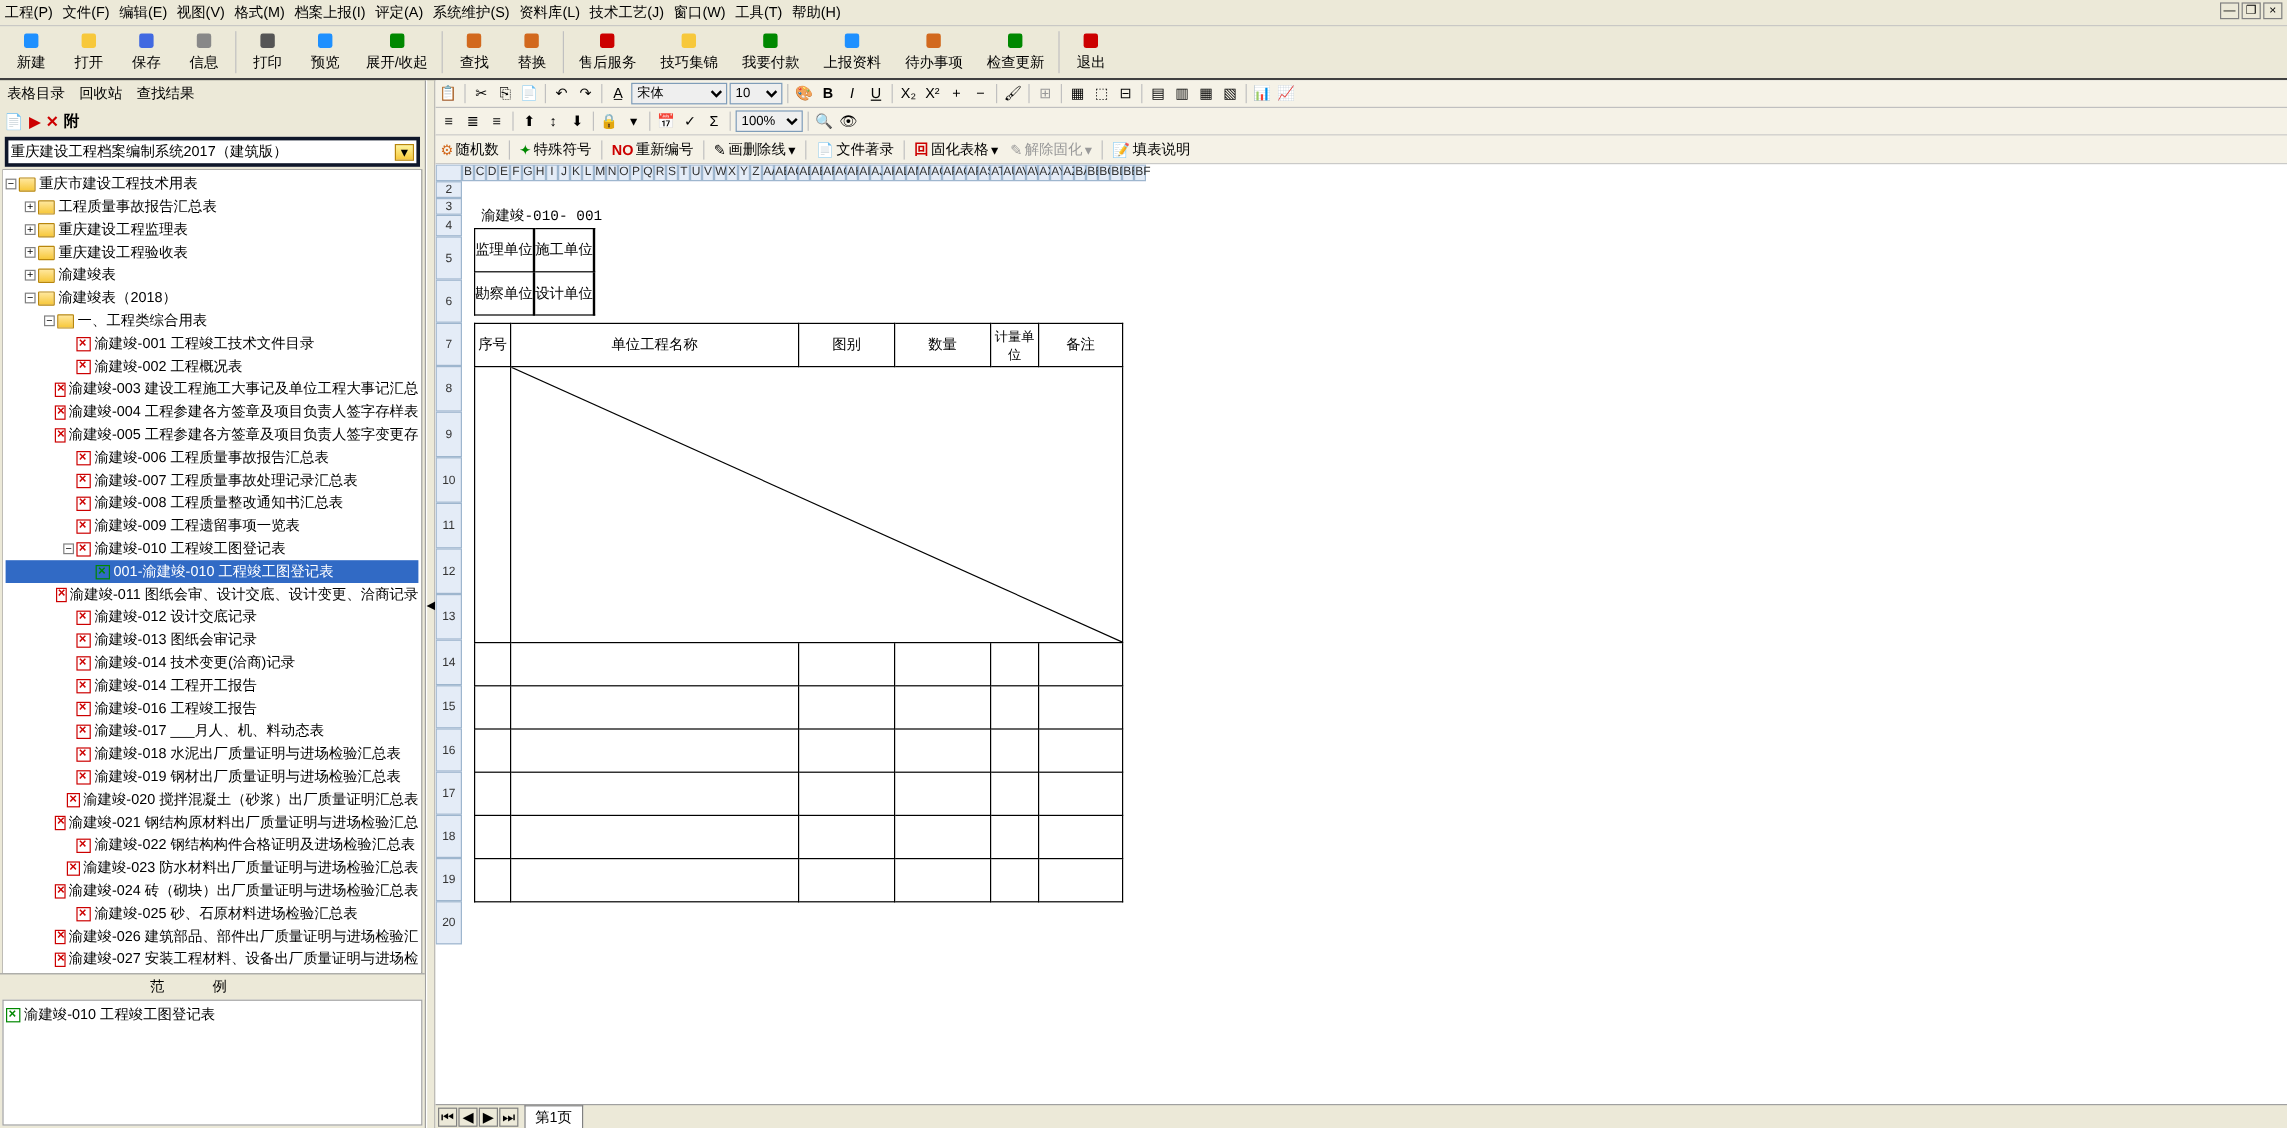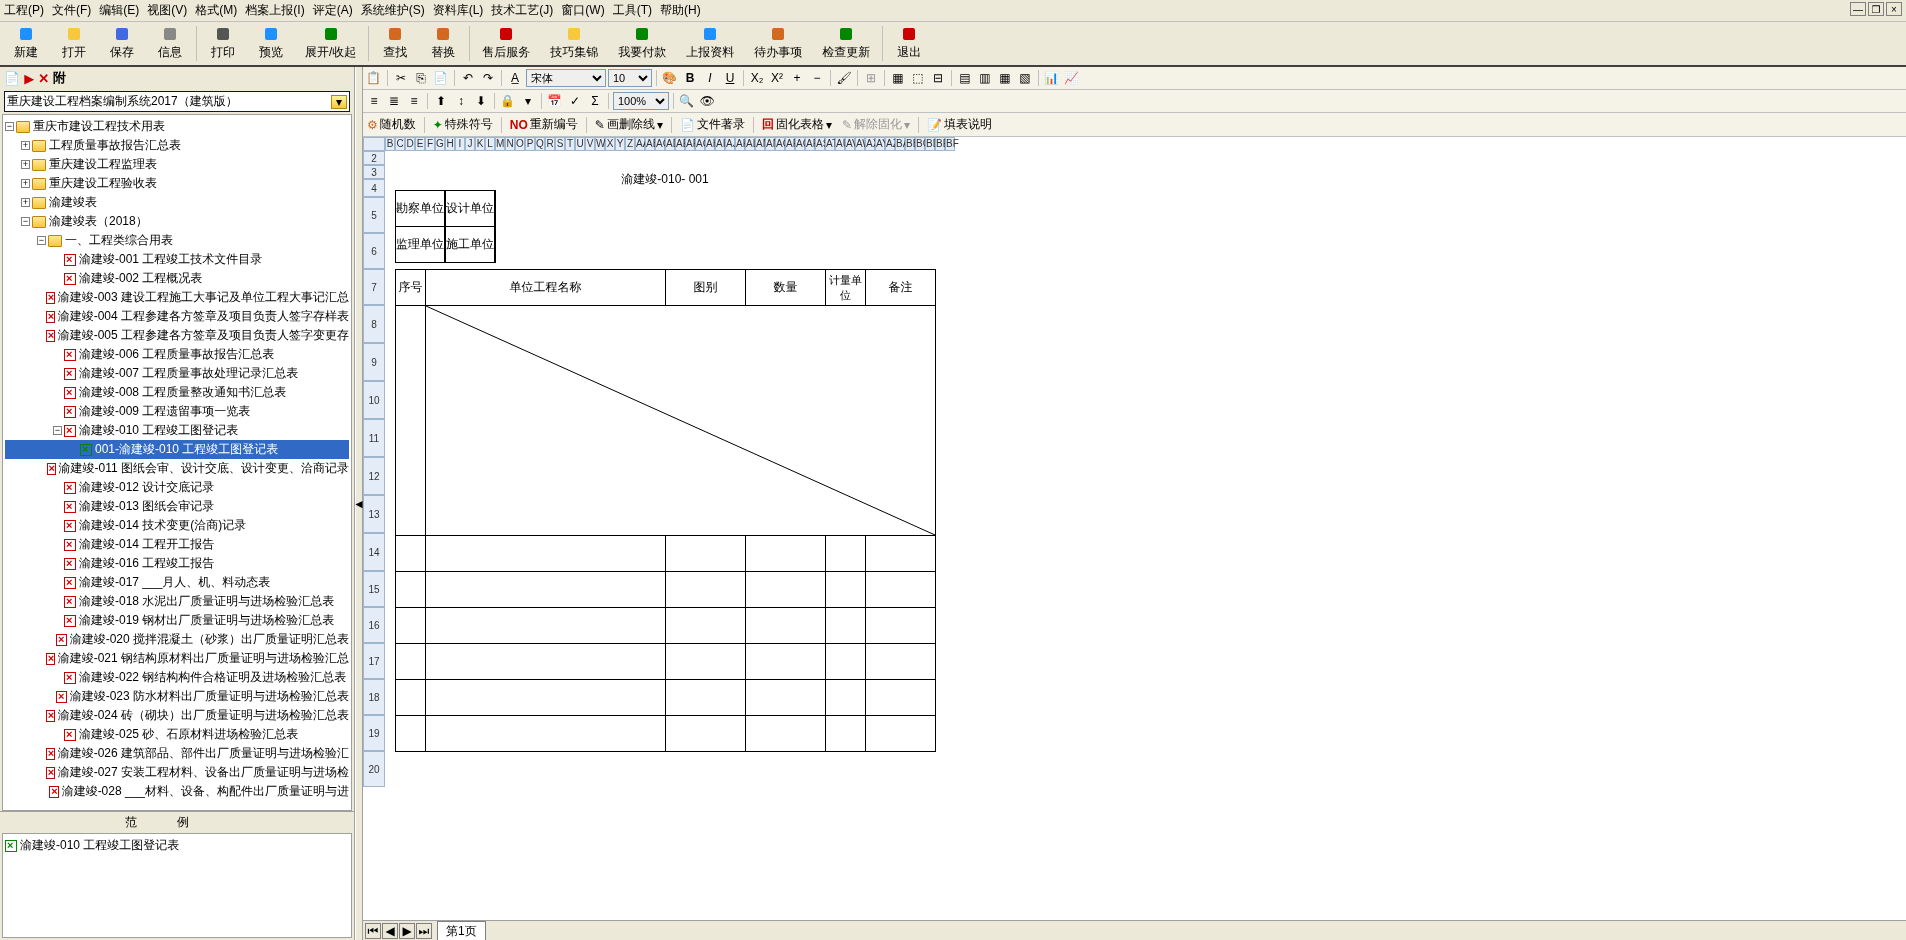--- a/index.html
+++ b/index.html
@@ -9,21 +9,21 @@
 .toolbar-main{display:flex;background:#ece9d8;padding:2px;border-bottom:2px solid #404040}
 .tb-btn{display:flex;flex-direction:column;align-items:center;padding:2px 10px;cursor:pointer;min-width:48px}
 .tb-btn svg{width:16px;height:16px;margin-bottom:2px}
 .tb-sep{width:1px;background:#c0c0c0;margin:2px 2px}
 .content{display:flex;flex:1;min-height:0}
 .left-panel{width:355px;display:flex;flex-direction:column;border-right:1px solid #a0a0a0;background:#ece9d8}
 .left-tabs{display:flex;padding:2px 4px;gap:8px}
 .left-tabs span{cursor:pointer;padding:1px 2px}
 .left-icons{display:flex;padding:2px 4px;gap:4px;align-items:center}
 .left-icons span{cursor:pointer;font-size:13px}
-.dropdown{display:flex;background:#fff;border:1px solid #0f172a;margin:2px 4px;padding:1px 2px;align-items:center}
+.dropdown{display:flex;background:#fff;border:3px solid #0f172a;margin:2px 4px;padding:1px 2px;align-items:center}
 .dropdown span:first-child{flex:1}
 .dd-arrow{width:16px;height:14px;background:linear-gradient(#fef49c,#f7c83b);border:1px solid #b8860b;display:flex;align-items:center;justify-content:center}
 .tree{flex:1;background:#fff;border:1px solid #a0a0a0;margin:0 2px;overflow:auto;padding:2px}
 .tree-node{white-space:nowrap;display:flex;align-items:center;padding:1px 0;cursor:pointer}
 .tree-node.selected{background:#316ac5;color:#fff}
 .tree-tgl{display:inline-block;width:9px;height:9px;border:1px solid #808080;text-align:center;line-height:7px;font-size:9px;margin-right:2px;color:#000;background:#fff}
 .tree-sp{display:inline-block}
 .folder-icon{display:inline-block;width:14px;height:12px;background:linear-gradient(#ffe79c,#f7c83b);border:1px solid #b8860b;margin-right:3px;border-radius:1px}
 .doc-icon{display:inline-block;width:12px;height:12px;border:1px solid #c00;margin-right:3px;position:relative}
 .doc-icon::before{content:"×";color:#c00;position:absolute;left:1px;top:-2px;font-size:11px;font-weight:bold}
@@ -40,21 +40,21 @@
 .fn-tb .btn{display:flex;align-items:center;gap:2px;cursor:pointer;padding:1px 2px}
 .fn-tb .sep{width:1px;height:16px;background:#c0c0c0}
 .sheet-area{flex:1;position:relative;background:#fff;overflow:auto}
 .grid{position:absolute;left:0;top:0}
 .cell-hd{background:#e4ecf7;border:1px solid #9eb6ce;text-align:center;font-size:10px;color:#333}
 .colhd{height:14px;position:absolute;top:0}
 .rowhd{width:22px;position:absolute;left:0}
 .corner{width:22px;height:14px;position:absolute;left:0;top:0}
 .form-area{position:absolute;left:28px;top:16px}
 .form-title{font-size:20px;font-weight:bold;text-align:center;width:540px;margin-left:0;padding:8px 0;font-family:"SimSun"}
-.form-code{text-align:center;width:540px;padding:2px 6px;font-family:Liberation Sans, sans-serif}
+.form-code{text-align:left;width:540px;padding:2px 6px;font-family:Liberation Mono, monospace}
 .form-table{border-collapse:collapse;margin-top:0}
 .form-table td{border:1px solid #000;text-align:center;padding:0;font-family:"SimSun"}
 .diag-cell{position:relative}
 .diag-cell svg{position:absolute;left:0;top:0;width:100%;height:100%}
 .sheet-tabs{display:flex;align-items:center;padding:0 2px;border-top:1px solid #a0a0a0;background:#ece9d8;height:20px}
 .sheet-tabs .nav{width:16px;height:16px;display:flex;align-items:center;justify-content:center;cursor:pointer;border:1px solid #808080;background:#ece9d8;margin-right:1px}
 .sheet-tabs .tab{background:#fff;border:1px solid #808080;border-bottom:none;padding:1px 8px;margin-left:4px}
 .collapse-grip{width:8px;background:#ece9d8;border-left:1px solid #fff;border-right:1px solid #a0a0a0;cursor:pointer;display:flex;align-items:center;justify-content:center}
 .win-ctrl{position:absolute;right:4px;top:2px;display:flex;gap:2px}
 .win-ctrl span{width:16px;height:14px;border:1px solid #808080;background:#ece9d8;display:flex;align-items:center;justify-content:center;cursor:pointer;font-size:10px}
@@ -185,20 +185,25 @@
       <svg>
         <rect x="2" y="2" width="12" height="12" fill="#c00" rx="2"></rect>
       </svg>
       <span>退出</span>
     </div>
   </div>
 
 <div class="content">
 
 <div class="left-panel">
+<div class="left-tabs" id="lefttabs">
+        <span style="font-weight: normal;">表格目录</span>
+        <span>回收站</span>
+        <span>查找结果</span>
+      </div>
 <div class="left-icons">
 <span>📄</span>
 <span style="color:#c00">▶</span>
 <span style="color:#c00;font-weight:bold">✕</span>
 <span class="bold">附</span>
 </div>
 <div class="dropdown">
 <span>重庆建设工程档案编制系统2017（建筑版）</span>
 <span class="dd-arrow">▾</span>
 </div>
@@ -624,29 +629,29 @@
           <div class="cell-hd rowhd" style="top: 578px; height: 36px; line-height: 36px;">19</div>
           <div class="cell-hd rowhd" style="top: 614px; height: 36px; line-height: 36px;">20</div>
         </div>
 
 <div class="form-area" style="left:32px;top:18px">
 <div style="height:14px"></div>
 <div class="form-code">渝建竣-010- 001</div>
 <table class="form-table">
 <tbody>
 <tr style="height:36px">
+<td>监理单位</td>
+<td></td>
+<td>施工单位</td>
+<td></td>
+</tr>
+<tr style="height:36px">
 <td>勘察单位</td>
 <td></td>
 <td>设计单位</td>
-<td></td>
-</tr>
-<tr style="height:36px">
-<td>监理单位</td>
-<td></td>
-<td>施工单位</td>
 <td></td>
 </tr>
 </tbody>
           </table>
 <table class="form-table" style="margin-top:6px">
 <tbody>
               <tr style="height:36px">
 <td style="width:30px">序号</td>
 <td style="width:240px">单位工程名称</td>
 <td style="width:80px">图别</td>

